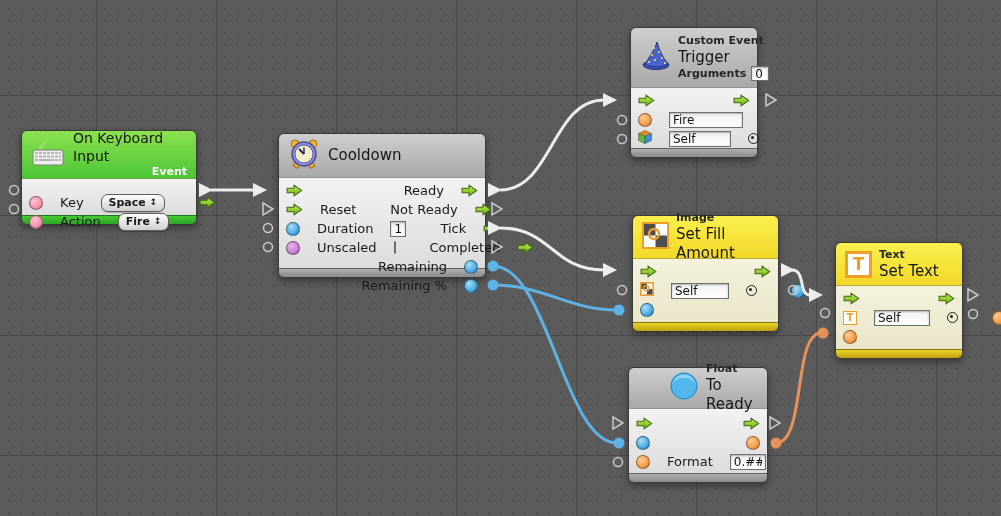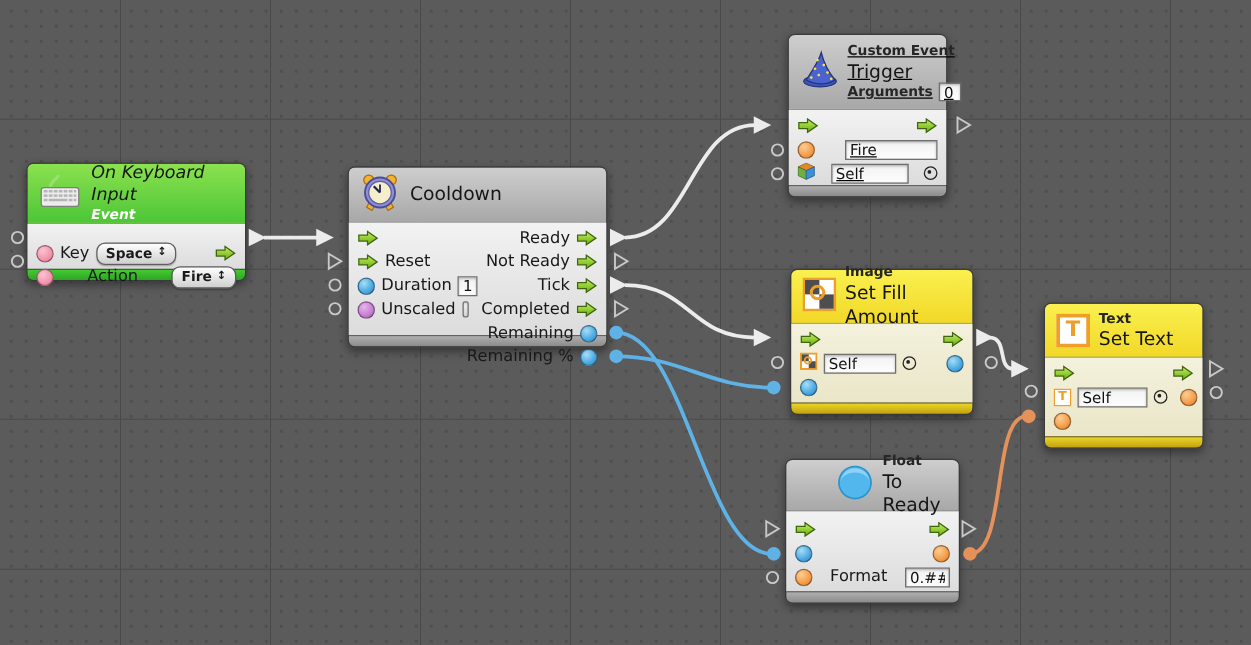--- a/index.html
+++ b/index.html
@@ -20,26 +20,26 @@
        border-radius:5px 5px 0 0;border-bottom:1px solid rgba(0,0,0,.28);}
   .hdr .tcol{display:flex;flex-direction:column;justify-content:center;line-height:1.25;}
   .kind{font-size:11px;font-weight:bold;color:#262626;}
   .title{font-size:15px;color:#161616;}
   .body{background:linear-gradient(#f2f2f2,#dcdcdc);padding:3px 7px;box-sizing:border-box;}
   .body.yellowish{background:linear-gradient(#f4f1dd,#eae6c8);}
   .ftr{height:8px;border-radius:0 0 5px 5px;border-top:1px solid rgba(0,0,0,.3);}
   .ftr.green{background:linear-gradient(#44ca30,#2da526);}
   .ftr.gray{background:linear-gradient(#aeaeae,#8b8b8b);}
   .ftr.yellow{background:linear-gradient(#e8d528,#c2a010);}
-  .hdr.green{background:linear-gradient(#8ce14f,#4cc637);font-style:italic;}
+  .hdr.green{background:linear-gradient(#8ce14f,#4cc637);}
   .hdr.gray{background:linear-gradient(#cecece,#a8a8a8);}
   .hdr.yellow{background:linear-gradient(#faf04f,#f2d828);}
-  .row{display:flex;align-items:center;height:19px;gap:5px;justify-content:space-between;}
+  .row{display:flex;align-items:center;height:19px;gap:17px;}
   .plabel{font-size:13px;color:#191919;white-space:nowrap;}
-  .sub{font-size:11px;font-weight:bold;color:#fff;}
+  .sub{font-size:11px;font-weight:bold;color:#fff;text-align:right;}
   .spacer{flex:1;}
   .pc{width:14px;height:14px;border-radius:50%;box-sizing:border-box;flex:0 0 auto;
       border:1px solid rgba(0,0,0,.38);}
   .pc-pink{background:radial-gradient(circle at 35% 30%,#fcc3d1,#f295ad 60%,#d76f8c);}
   .pc-blue{background:radial-gradient(circle at 35% 30%,#a8ddf8,#4aa9e1 60%,#2f86c0);}
   .pc-purple{background:radial-gradient(circle at 35% 30%,#e6b4ec,#c77fd2 60%,#a057ae);}
   .pc-orange{background:radial-gradient(circle at 35% 30%,#fccd93,#f49d4a 60%,#da7b27);}
   .ga{width:17px;height:13px;flex:0 0 auto;}
   .field{background:linear-gradient(#f2f2f2,#fdfdfd);border:1px solid #6e6e6e;
          height:16px;font-size:12px;padding:0 3px;box-sizing:border-box;
@@ -200,21 +200,21 @@
     </div>
     <div class="row">
       <span class="spacer"></span>
       <span class="plabel">Remaining %</span>
       <span class="pc pc-blue"></span>
     </div>
   </div>
   <div class="ftr gray"></div>
 </div>
 
-<div class="node" style="left:630px;top:27px;width:128px;text-decoration:underline;">
+<div class="node" style="left:630px;top:27px;width:128px;">
   <div class="hdr gray" style="height:60px;gap:6px;">
     <span class="mini">
       <svg width="32" height="34" viewBox="0 0 32 34">
         <ellipse cx="16" cy="26" rx="13" ry="4.5" fill="#3d55b8" stroke="#25347a"></ellipse>
         <path d="M17 3 C15 10 9 19 5 25 C12 29 22 29 28 25 C23 19 19 11 17 3 Z" fill="#4a63cf" stroke="#25347a"></path>
         <g fill="#f4e14a">
           <circle cx="14" cy="9" r="1.1"></circle>
             <circle cx="19" cy="13" r="1.1"></circle>
             <circle cx="12" cy="16" r="1.1"></circle>
           <circle cx="22" cy="19" r="1.1"></circle>

